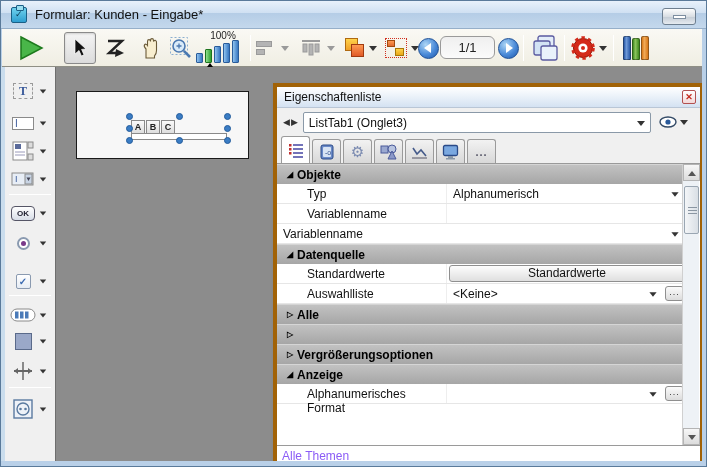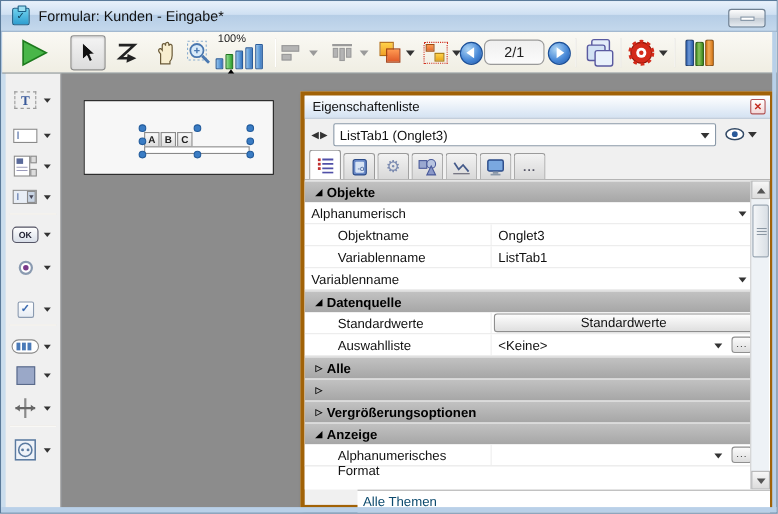--- a/index.html
+++ b/index.html
@@ -23,21 +23,21 @@
   
   .toolbar { position:absolute; left:1px; top:28px; width:705px; height:38px;
     background:linear-gradient(#faf9f4,#f0eee3); border-bottom:1px solid #8f8f85; }
   .tbtn { position:absolute; top:3px; height:32px; display:flex; align-items:center; justify-content:center;
     background:transparent; border:1px solid transparent; border-radius:3px; }
   .tbtn.selected { border:1px solid #8a8a8a; background:linear-gradient(#f4f4f4,#dcdcdc); box-shadow:inset 0 1px 2px rgba(0,0,0,.15); }
   .tsep { position:absolute; top:6px; width:1px; height:26px; background:#c9c6b8; border-right:1px solid #fff; }
   .caret { width:0; height:0; border-left:4px solid transparent; border-right:4px solid transparent; border-top:5px solid #333; display:inline-block; }
   .caret.dis { border-top-color:#9a9a9a; }
   .zoomctl { position:absolute; left:194px; top:2px; width:52px; height:34px; }
-  .zlabel { font-size:10px; color:#222; text-align:left; padding-left:2px; line-height:10px; }
+  .zlabel { font-size:10px; color:#222; text-align:center; padding-left:2px; line-height:10px; }
   .zbars { position:absolute; bottom:2px; left:0; display:flex; align-items:flex-end; gap:2px; }
   .zbar { width:7px; background:linear-gradient(90deg,#8fc3ef,#3877c0); border:1px solid #2a5c9a; border-radius:1px; }
   .zbar.green { background:linear-gradient(90deg,#8fe08f,#2f9e2f); border-color:#1e741e; position:relative; }
   .zbar.green::after { content:""; position:absolute; left:1px; bottom:-5px; width:0; height:0;
     border-left:3px solid transparent; border-right:3px solid transparent; border-bottom:4px solid #000; }
   .alignico { width:20px; height:16px; position:relative; }
   .alignico .b1 { position:absolute; left:0; top:1px; width:16px; height:6px; background:#b4b4b4; border:1px solid #9a9a9a; }
   .alignico .b2 { position:absolute; left:0; top:9px; width:9px; height:6px; background:#b4b4b4; border:1px solid #9a9a9a; }
   .levelico { width:22px; height:20px; position:relative; }
   .levelico .s1 { position:absolute; left:2px; top:0; width:13px; height:13px; background:linear-gradient(#ffd24a,#f0a028); border:1px solid #b06a10; }
@@ -107,21 +107,21 @@
     background:linear-gradient(#fdfdfd,#dfdfdf); font-size:12px; color:#111; text-align:center; line-height:15px; }
   .checkbox { position:absolute; left:6px; top:3px; width:13px; height:13px; border:1px solid #8fa0b0; background:linear-gradient(#eef3f8,#dfe7ef); }
   .vscroll { position:absolute; right:1px; top:0; width:17px; height:281px; background:#eef2f6; border-left:1px solid #d0d0d0; }
   .sbtn { position:absolute; left:0; width:17px; height:17px; background:linear-gradient(#f7f7f7,#dcdcdc); border:1px solid #b4b4b4; }
   .sbtn .tri-u { position:absolute; left:4px; top:6px; width:0; height:0; border-left:4px solid transparent; border-right:4px solid transparent; border-bottom:5px solid #555; }
   .sbtn .tri-d { position:absolute; left:4px; top:6px; width:0; height:0; border-left:4px solid transparent; border-right:4px solid transparent; border-top:5px solid #555; }
   .sthumb { position:absolute; left:1px; top:22px; width:15px; height:48px; border:1px solid #9aa6b2; border-radius:2px;
     background:linear-gradient(90deg,#f4f6f8,#d9dfe5); }
   .sthumb::after { content:""; position:absolute; left:3px; top:20px; width:9px; height:7px;
     background:repeating-linear-gradient(#8a96a2 0 1px, transparent 1px 3px); }
-  .pstatus { height:21px; background:#fff; border-top:1px solid #9a9a9a; font-size:12px; color:#0c4a6e; padding:3px 0 0 5px;margin-left:48px; }
+  .pstatus { height:21px; background:#fff; border-top:1px solid #9a9a9a; font-size:12px; color:#8b5cf6; padding:3px 0 0 5px; }
 
   .bottomstrip { position:absolute; left:0; bottom:0; width:707px; height:5px; background:#b9d0e8; }
   .rightstrip { position:absolute; right:0; top:28px; width:4px; height:434px; background:#b9d0e8; }
 </style>
 </head>
 <body>
 
 <div class="window">
 
   <div class="titlebar">
@@ -209,21 +209,21 @@
         </div>
     </div>
     <div class="tbtn" style="left:406px;width:14px;">
         <span class="caret"></span>
       </div>
     <div class="tbtn" style="left:414px;width:24px;top:7px;height:24px;">
       <div class="navcircle">
           <span class="tri-l"></span>
         </div>
     </div>
-    <div class="pagefield">2/1</div>
+    <div class="pagefield">1/1</div>
     <div class="tbtn" style="left:494px;width:24px;top:7px;height:24px;">
       <div class="navcircle">
           <span class="tri-r"></span>
         </div>
     </div>
     <div class="tsep" style="left:521px;"></div>
     <div class="tbtn" style="left:526px;width:34px;">
       <svg width="30" height="28">
         <rect x="8" y="2" width="16" height="14" rx="2" fill="#e3edf9" stroke="#5a5aa0" stroke-width="1.3"></rect>
         <rect x="4" y="7" width="16" height="14" rx="2" fill="#d2e2f4" stroke="#5a5aa0" stroke-width="1.3"></rect>
@@ -441,29 +441,25 @@
         </div>
       </div>
 
       <div class="pgrid">
         <div class="gridrows">
           <div class="phead">
             <span class="exp">◢</span>
             <span>Objekte</span>
           </div>
           <div class="prow">
+            <div class="plabel">Typ</div>
             <div class="pval"><span>Alphanumerisch</span><span class="caret"></span></div>
-          </div>
-          <div class="prow">
-            <div class="plabel">Objektname</div>
-            <div class="pval"><span>Onglet3</span></div>
           </div>
           <div class="prow">
             <div class="plabel">Variablenname</div>
-            <div class="pval"><span>ListTab1</span></div>
           </div>
           <div class="prow">
             <div class="pval"><span>Variablenname</span><span class="caret"></span></div>
           </div>
           <div class="phead">
             <span class="exp">◢</span>
             <span>Datenquelle</span>
           </div>
           <div class="prow">
             <div class="plabel">Standardwerte</div>

